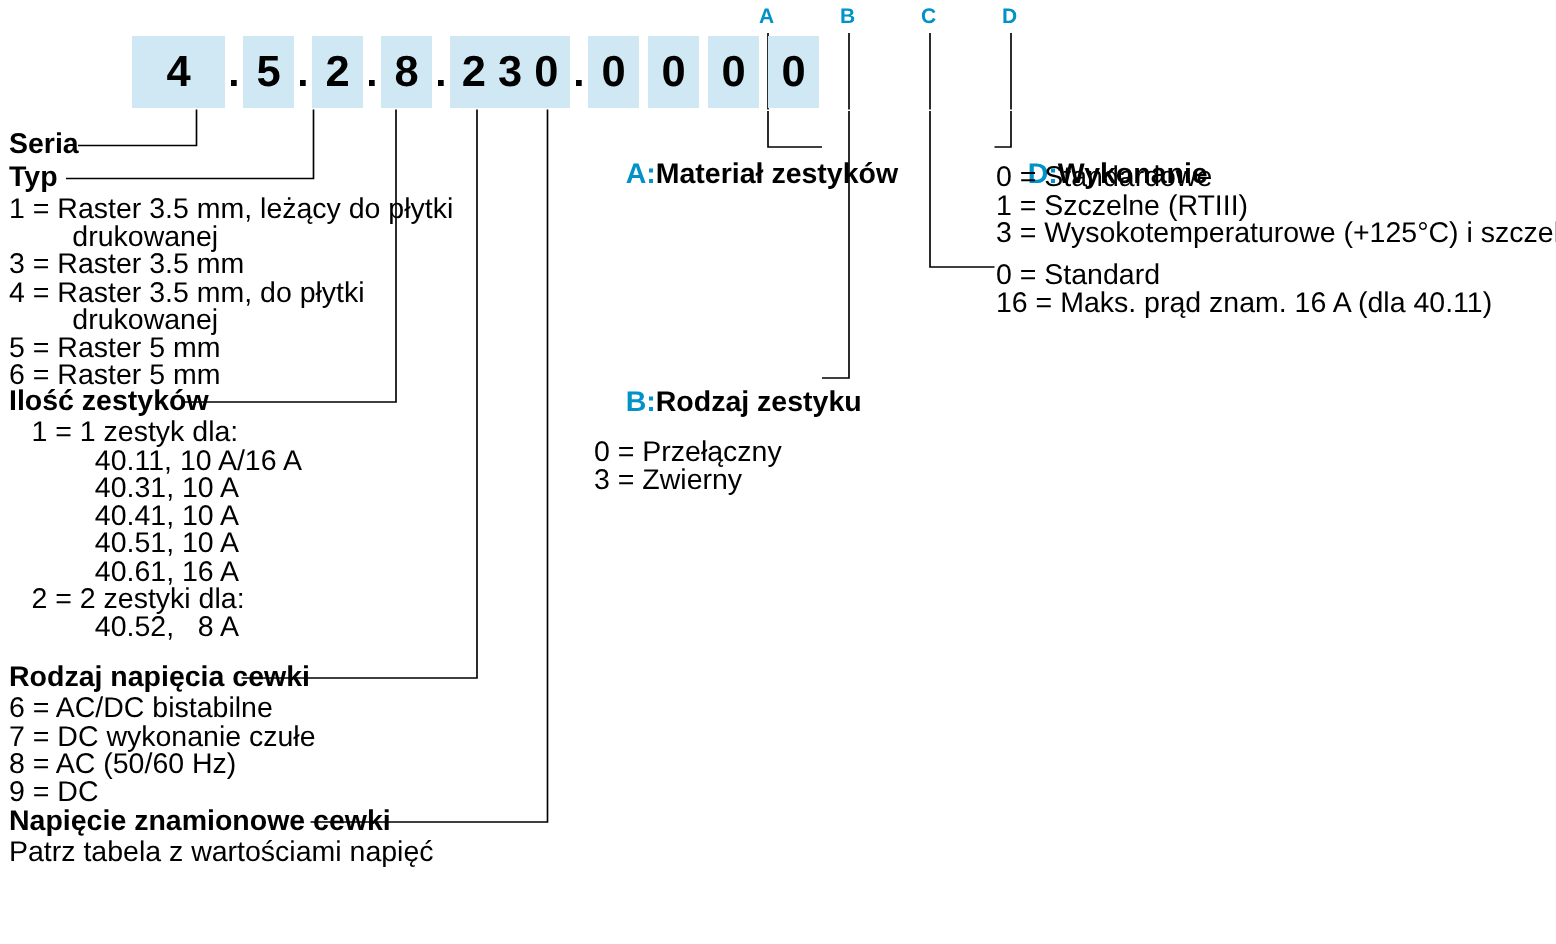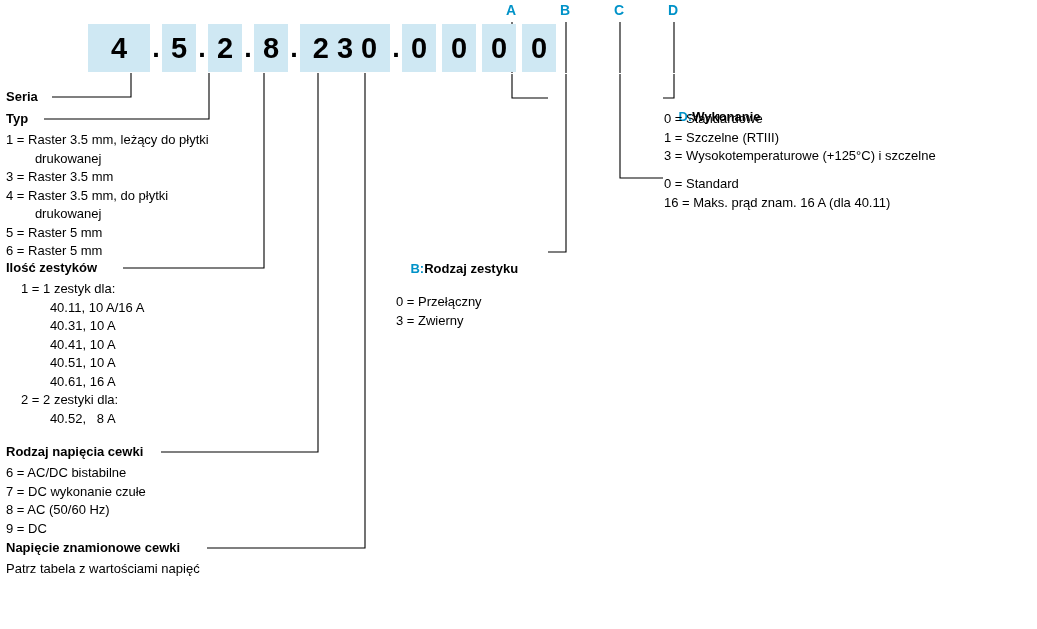--- a/index.html
+++ b/index.html
@@ -34,40 +34,40 @@
     align-items: center;
     justify-content: center;
     font-size: 29px;
     font-weight: bold;
     color: #000;
     height: 48px;
     box-sizing: border-box;
   }
   .w1 { width: 34px; }
   .w2 { width: 62px; }
-  .w3 { width: 90px; }
+  .w3 { width: 80px; }
   .dot {
     width: 12px;
     text-align: center;
     font-size: 27px;
     font-weight: bold;
     line-height: 48px;
   }
   .gap { width: 6px; }
   
   .top-letter {
     position: absolute;
     font-size: 14px;
     font-weight: bold;
     color: #0092c8;
   }
   
   .blk {
     position: absolute;
-    font-size: 13px;
+    font-size: 19px;
     line-height: 18.5px;
     white-space: pre;
   }
   .hd-blue {
     color: #0092c8;
     font-weight: bold;
   }
   svg.lines {
     position: absolute;
     left: 0;
@@ -160,20 +160,23 @@
 
   <div class="blk ttl" style="left:6px; top:443px;text-align:right;">Rodzaj napięcia cewki</div>
   <div class="blk" style="left:6px; top:464px;">6 = AC/DC bistabilne
 7 = DC wykonanie czułe
 8 = AC (50/60 Hz)
 9 = DC</div>
 
   <div class="blk" style="left:6px; top:560px;">Patrz tabela z wartościami napięć</div>
   <div class="blk ttl" style="left:6px; top:539px;">Napięcie znamionowe cewki</div>
 
+  <div class="blk" style="left:396px; top:89px;">
+    <span class="hd-blue">A:</span><span class="ttl">Materiał zestyków</span>
+  </div>
 
   <div class="blk" style="left:396px; top:241px;">
     <span class="hd-blue">B:</span><span class="ttl">Rodzaj zestyku</span>
   </div>
   <div class="blk" style="left:396px; top:262px;margin-top:31px;">0 = Przełączny
 3 = Zwierny</div>
 
   <div class="blk" style="left:664px; top:89px;">
     <span class="hd-blue">D:</span><span class="ttl">Wykonanie</span>
   </div>

